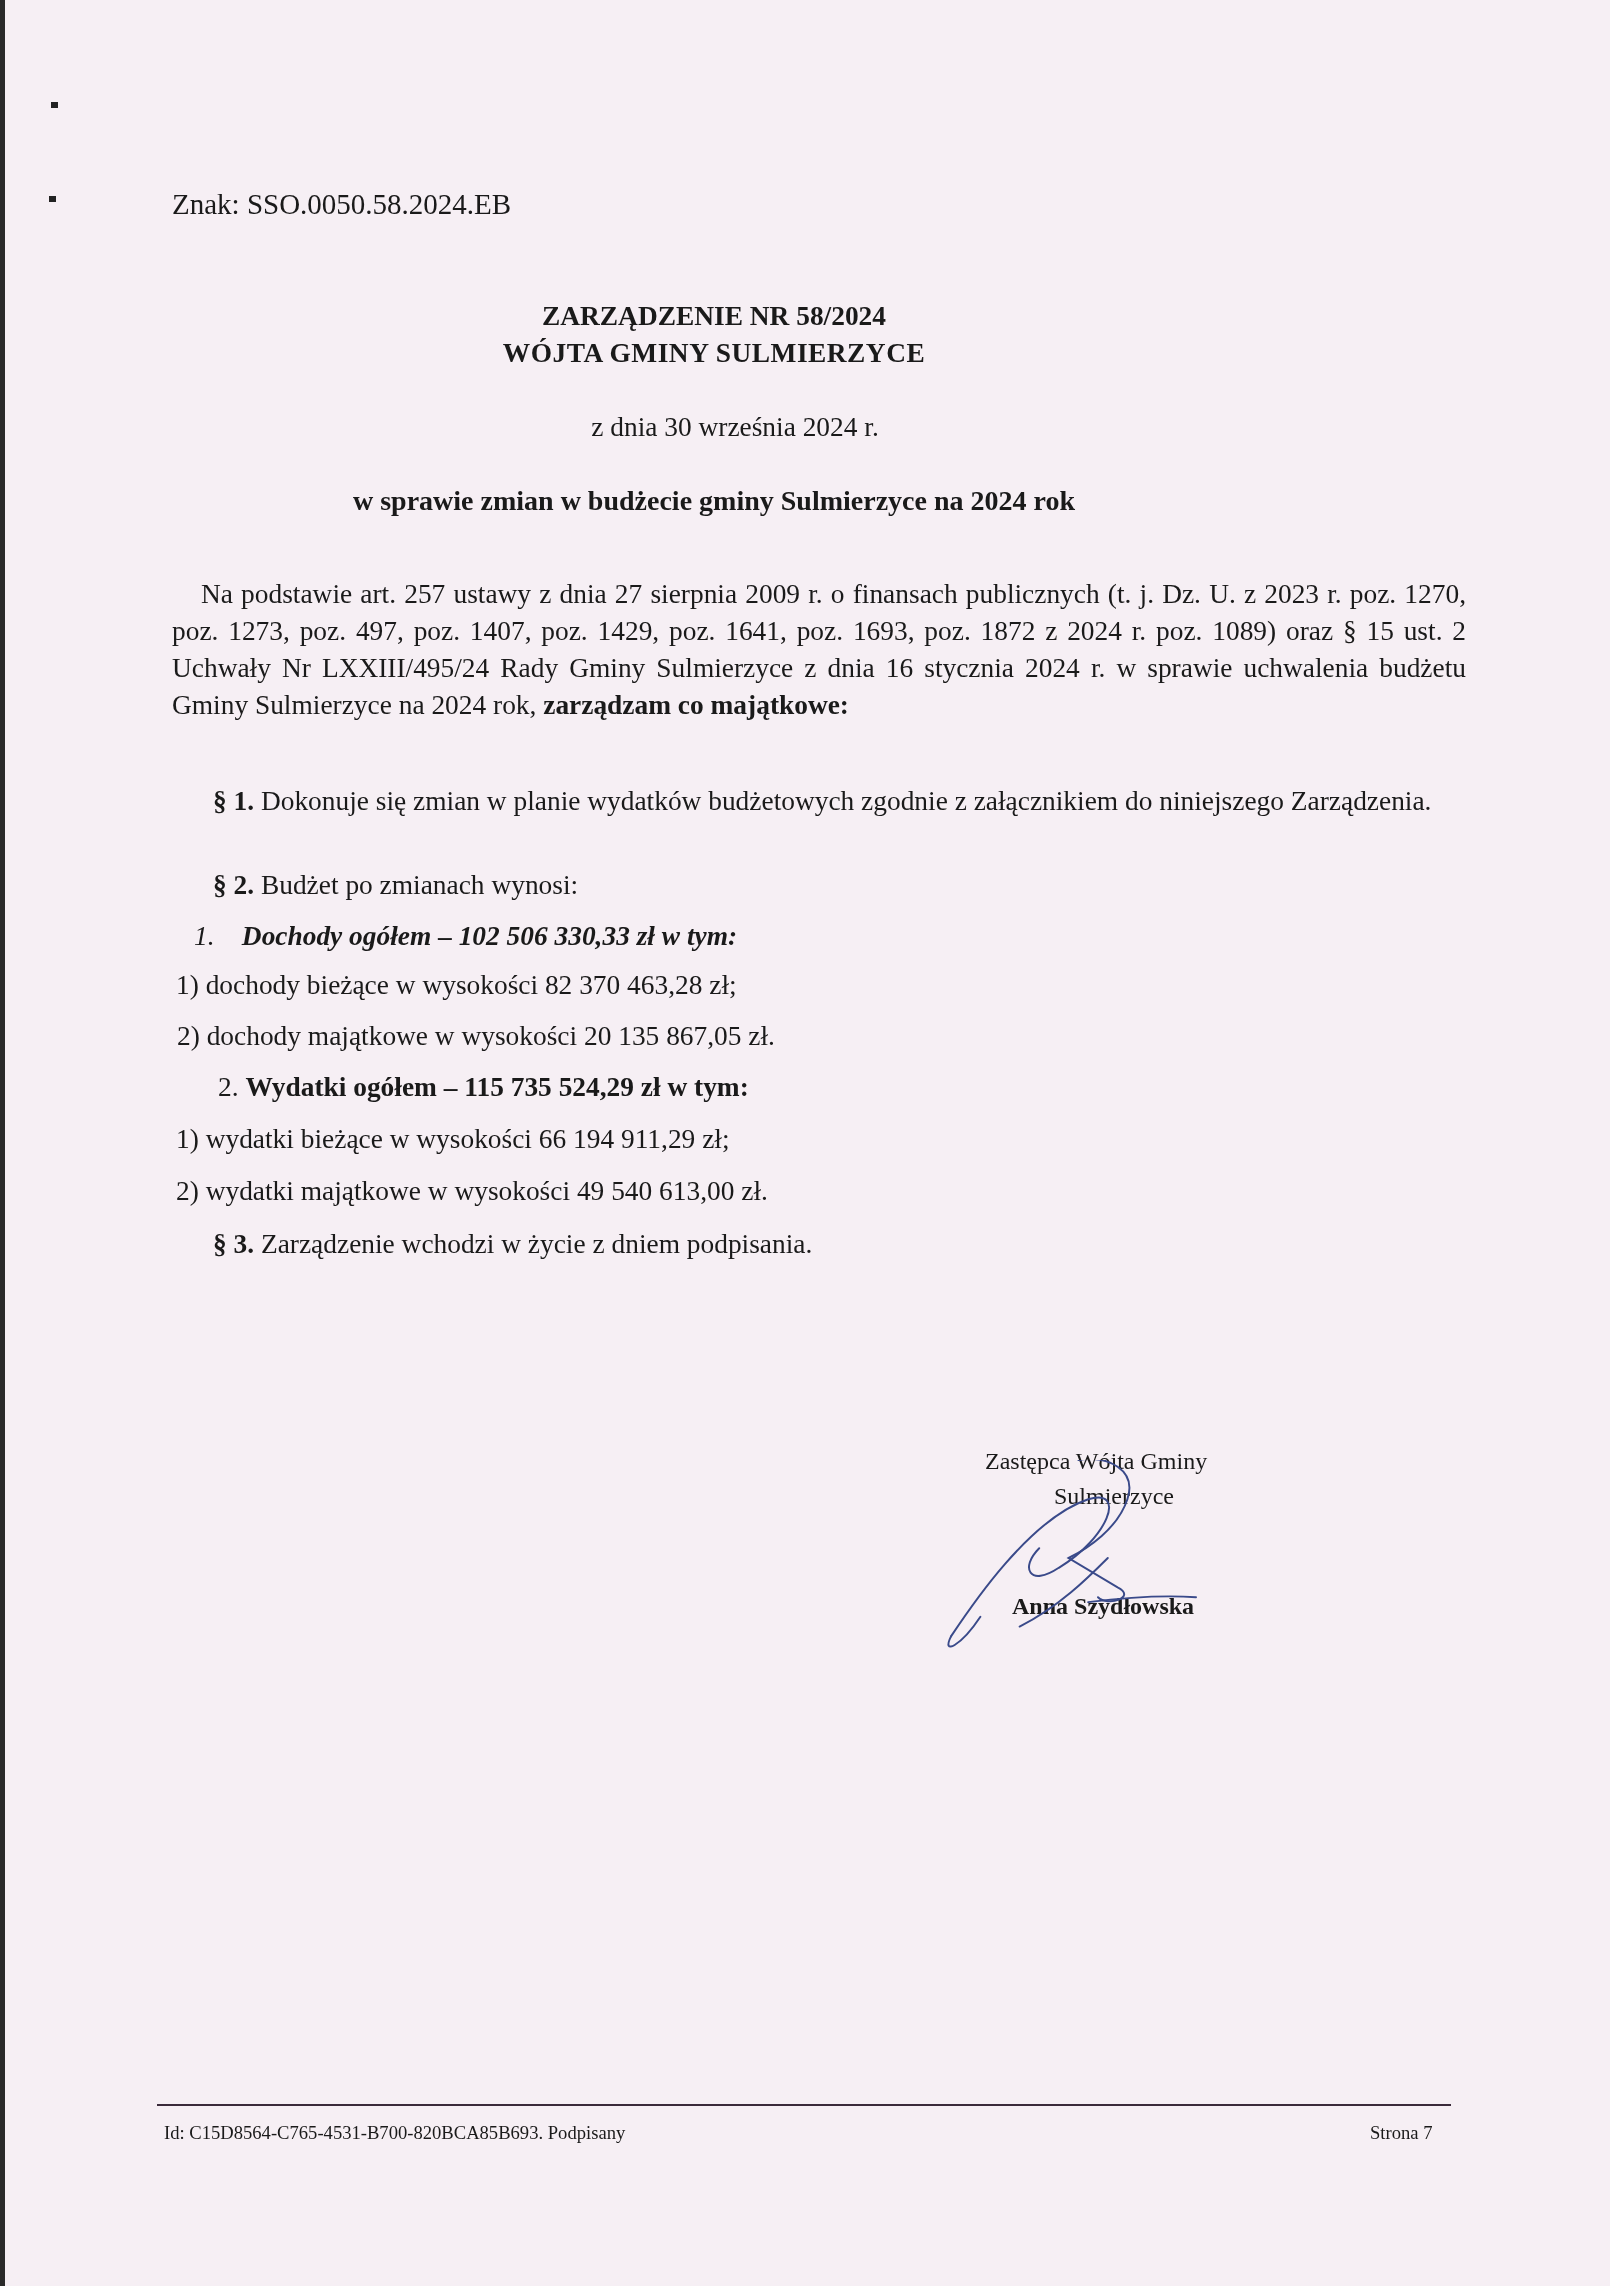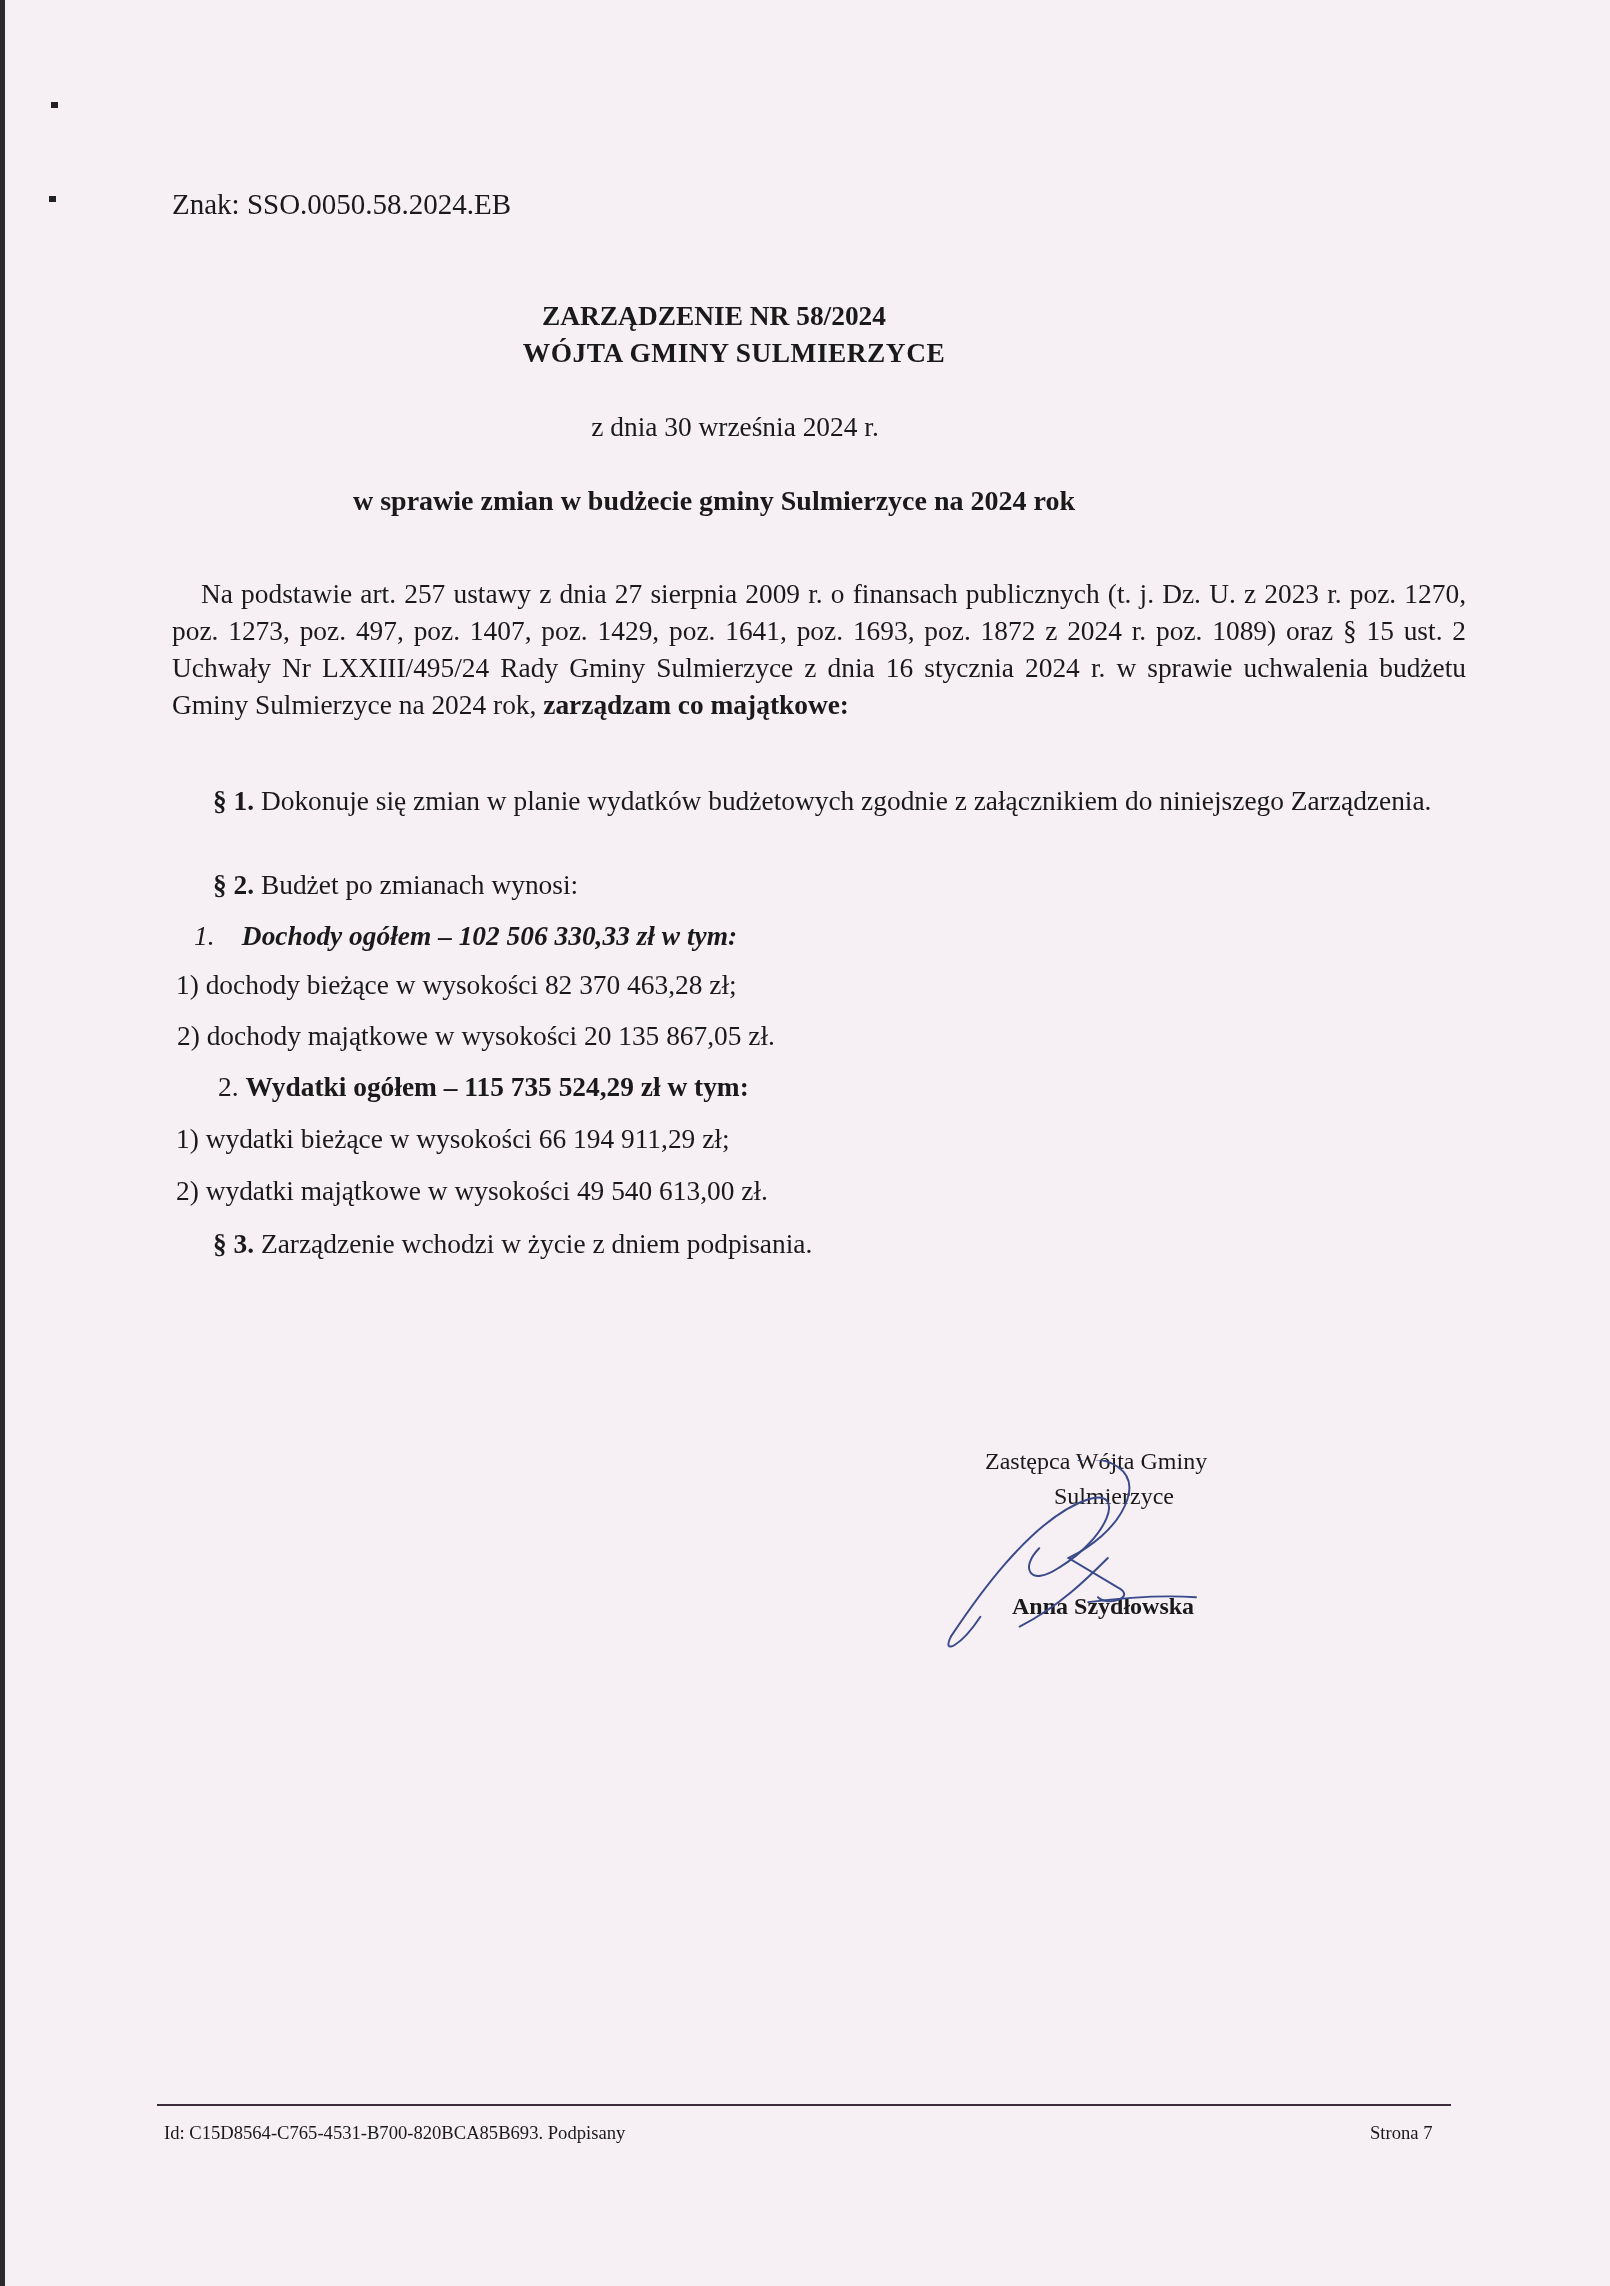--- a/index.html
+++ b/index.html
@@ -37,21 +37,21 @@
 </head>
 <body>
 
 <div class="edge"></div>
 <div class="mark" style="left:51px;top:102px;"></div>
 <div class="mark" style="left:49px;top:196px;"></div>
 
 <div class="abs znak">Znak: SSO.0050.58.2024.EB</div>
 
 <div class="abs center t1" style="left:0;">ZARZĄDZENIE NR 58/2024</div>
-<div class="abs center t2" style="left:0;padding-left:20px;">WÓJTA GMINY SULMIERZYCE</div>
+<div class="abs center t2" style="left:0;">WÓJTA GMINY SULMIERZYCE</div>
 <div class="abs center date" style="left:0;padding-left:21px;">z dnia 30 września 2024 r.</div>
 <div class="abs center subj" style="left:0;">w sprawie zmian w budżecie gminy Sulmierzyce na 2024 rok</div>
 
 <div class="para">
   <span class="indent">Na podstawie art. 257 ustawy z dnia 27 sierpnia 2009 r. o finansach publicznych (t. j. Dz. U. z 2023 r. poz. 1270, poz. 1273, poz. 497, poz. 1407, poz. 1429, poz. 1641, poz. 1693, poz. 1872 z 2024 r. poz. 1089) oraz § 15 ust. 2 Uchwały Nr LXXIII/495/24 Rady Gminy Sulmierzyce z dnia 16 stycznia 2024 r. w sprawie uchwalenia budżetu Gminy Sulmierzyce na 2024 rok,</span>
   <b>zarządzam co majątkowe:</b>
 </div>
 
 <div class="s1">
   <span class="indent"></span><b>§ 1.</b>

